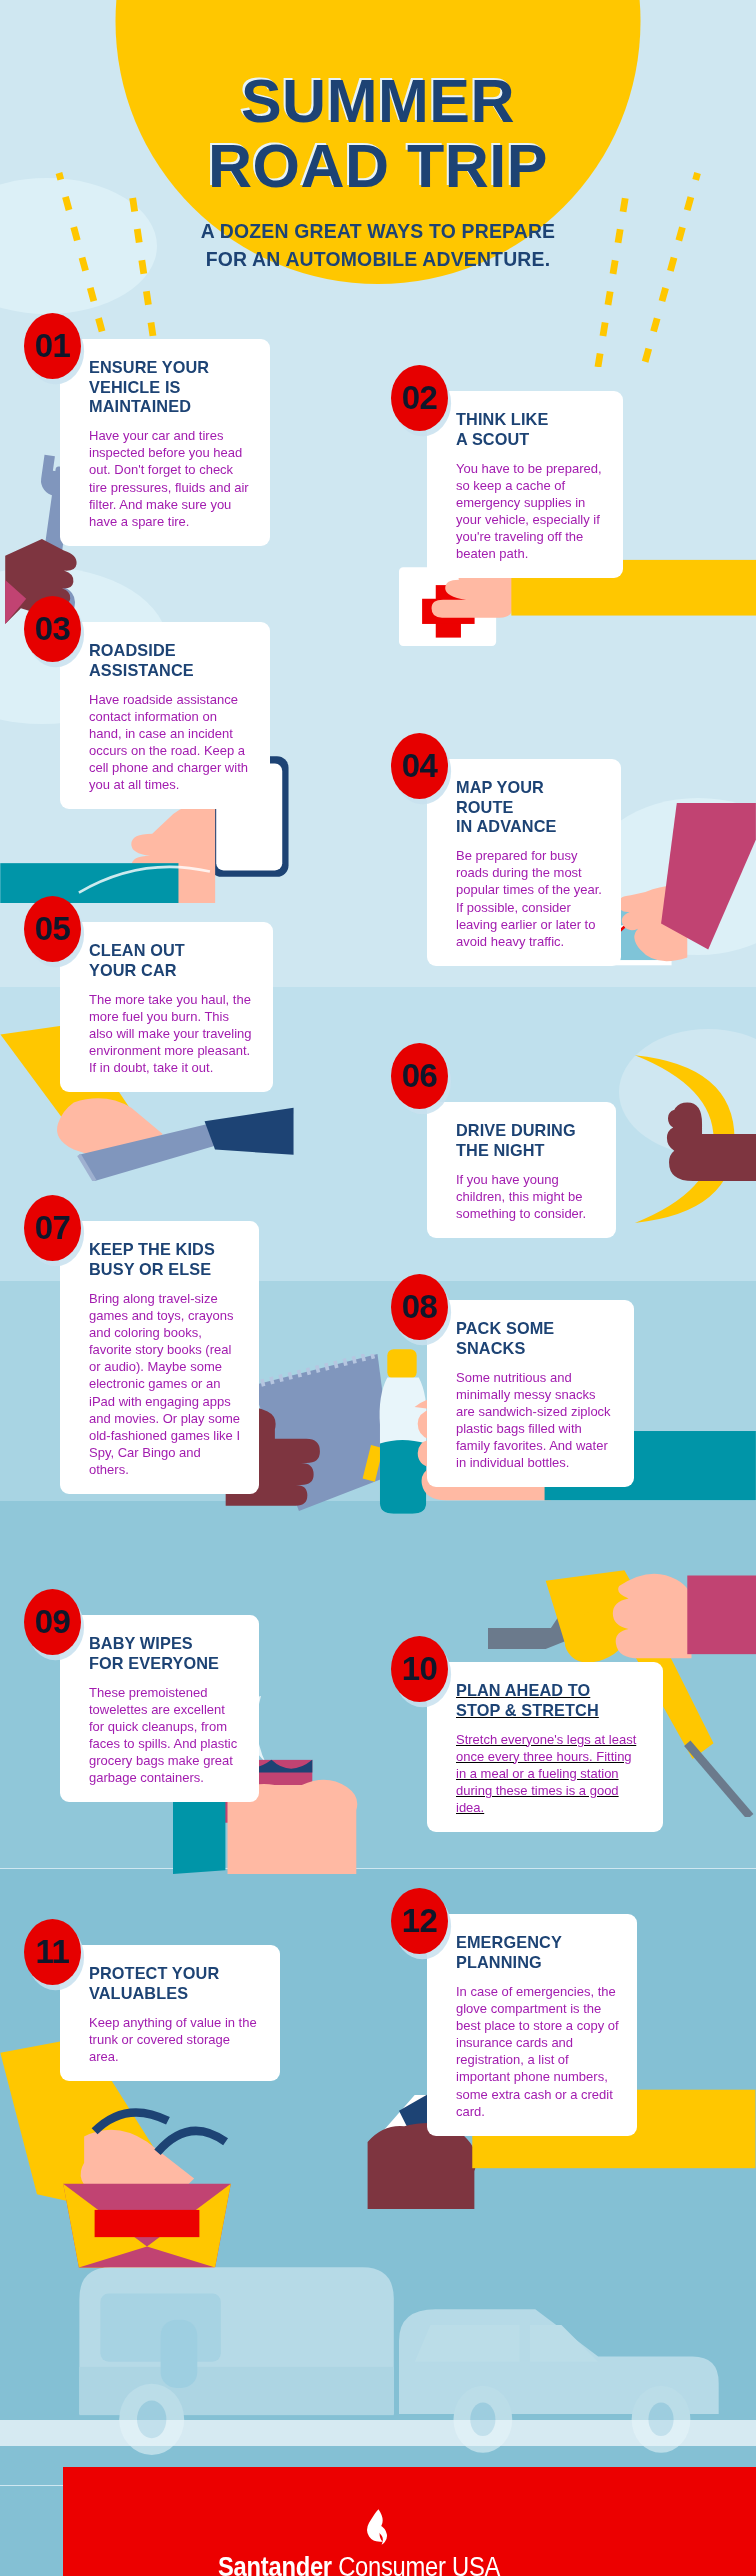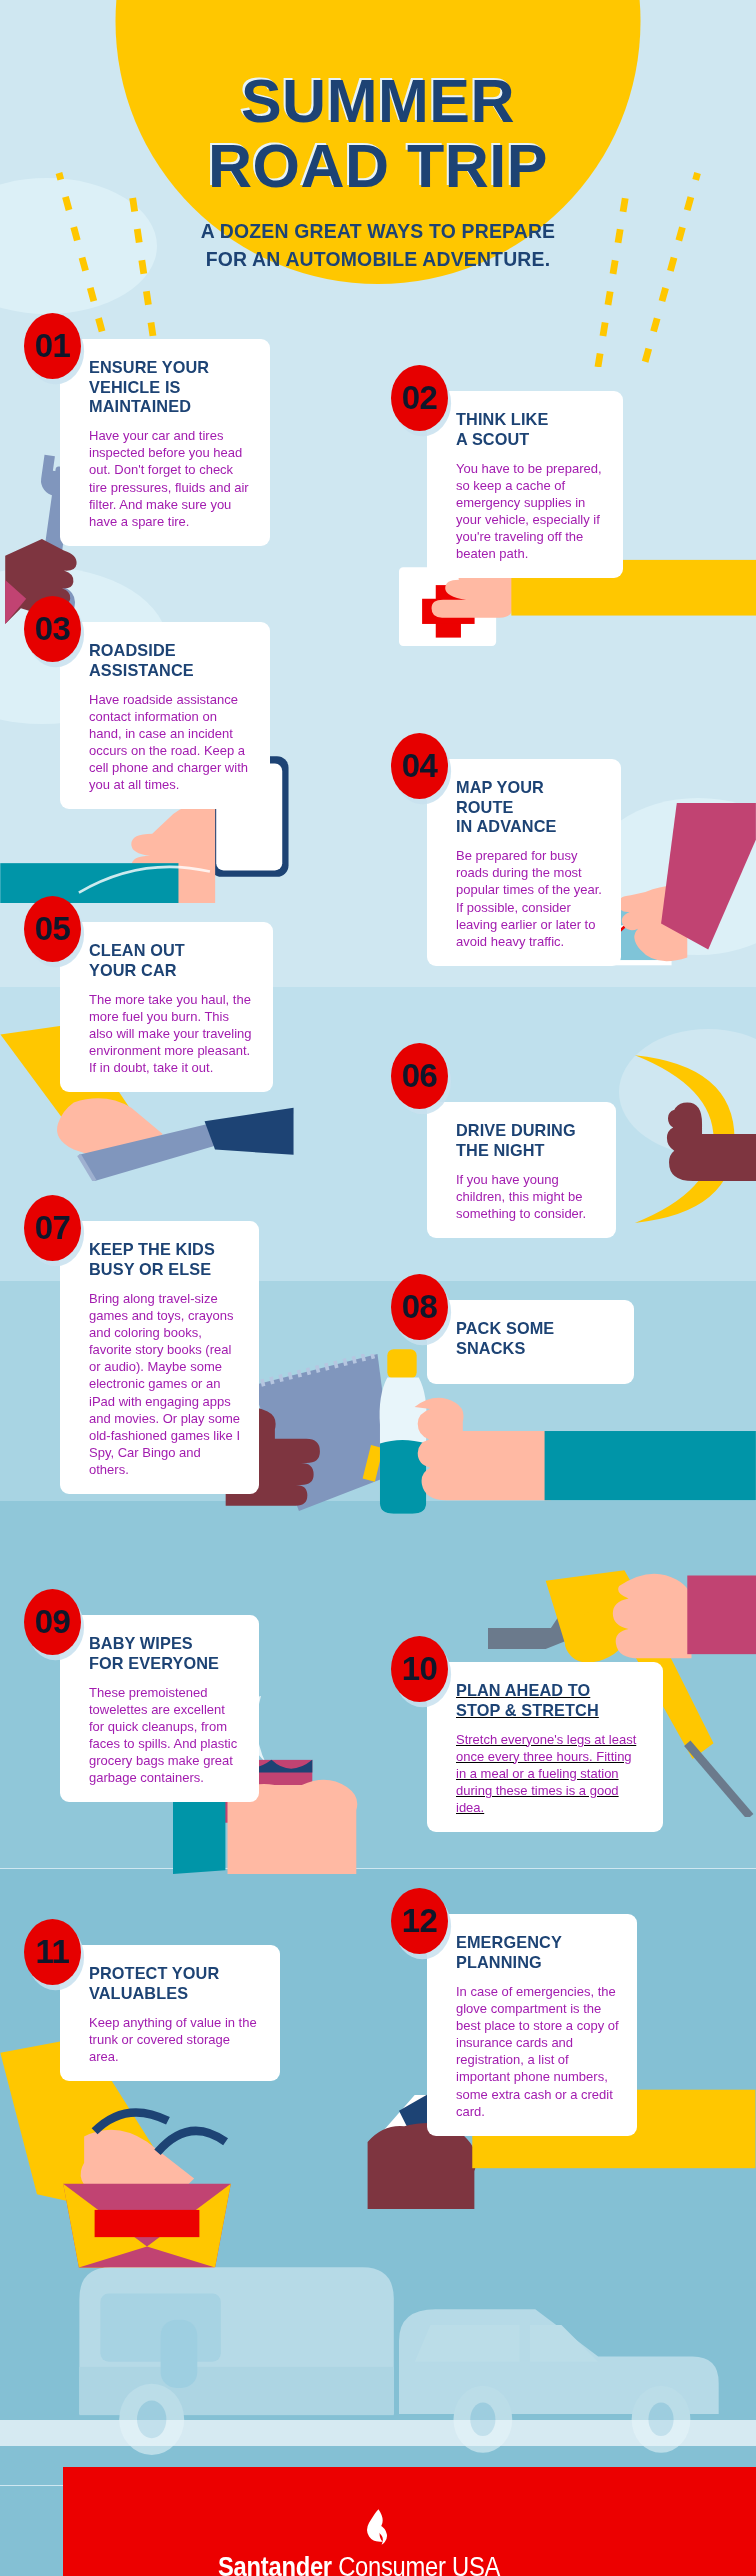--- a/index.html
+++ b/index.html
@@ -382,20 +382,21 @@
 BUSY OR ELSE</h3>
       <p>Bring along travel-size games and toys, crayons and coloring books, favorite story books (real or audio). Maybe some electronic games or an iPad with engaging apps and movies. Or play some old-fashioned games like I Spy, Car Bingo and others.</p>
     </div>
   </div>
 
   <div class="tip" id="tip-08">
     <div class="badge">08</div>
     <div class="card">
       <h3>PACK SOME
 SNACKS</h3>
+      <p>Some nutritious and minimally messy snacks are sandwich-sized ziplock plastic bags filled with family favorites. And water in individual bottles.</p>
     </div>
   </div>
 
   <div class="tip" id="tip-09">
     <div class="badge">09</div>
     <div class="card">
       <h3>BABY WIPES
 FOR EVERYONE</h3>
       <p>These premoistened towelettes are excellent for quick cleanups, from faces to spills. And plastic grocery bags make great garbage containers.</p>
     </div>

